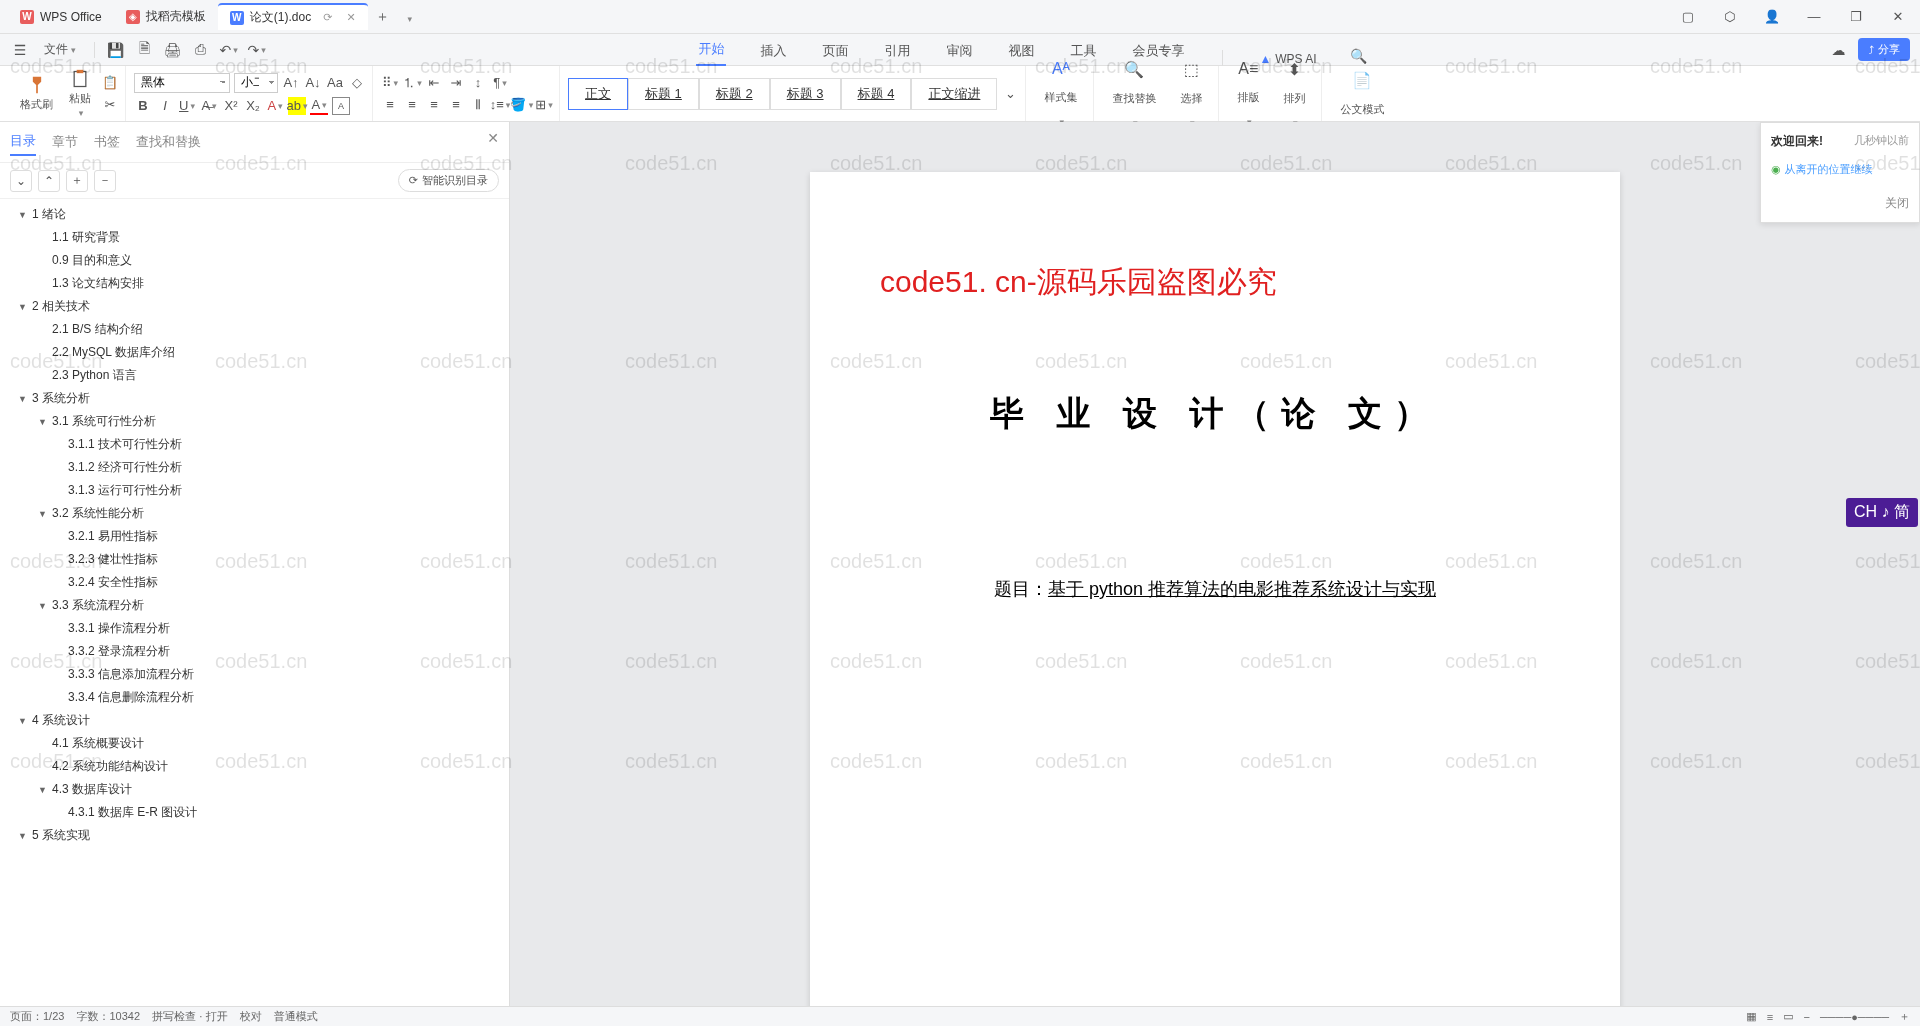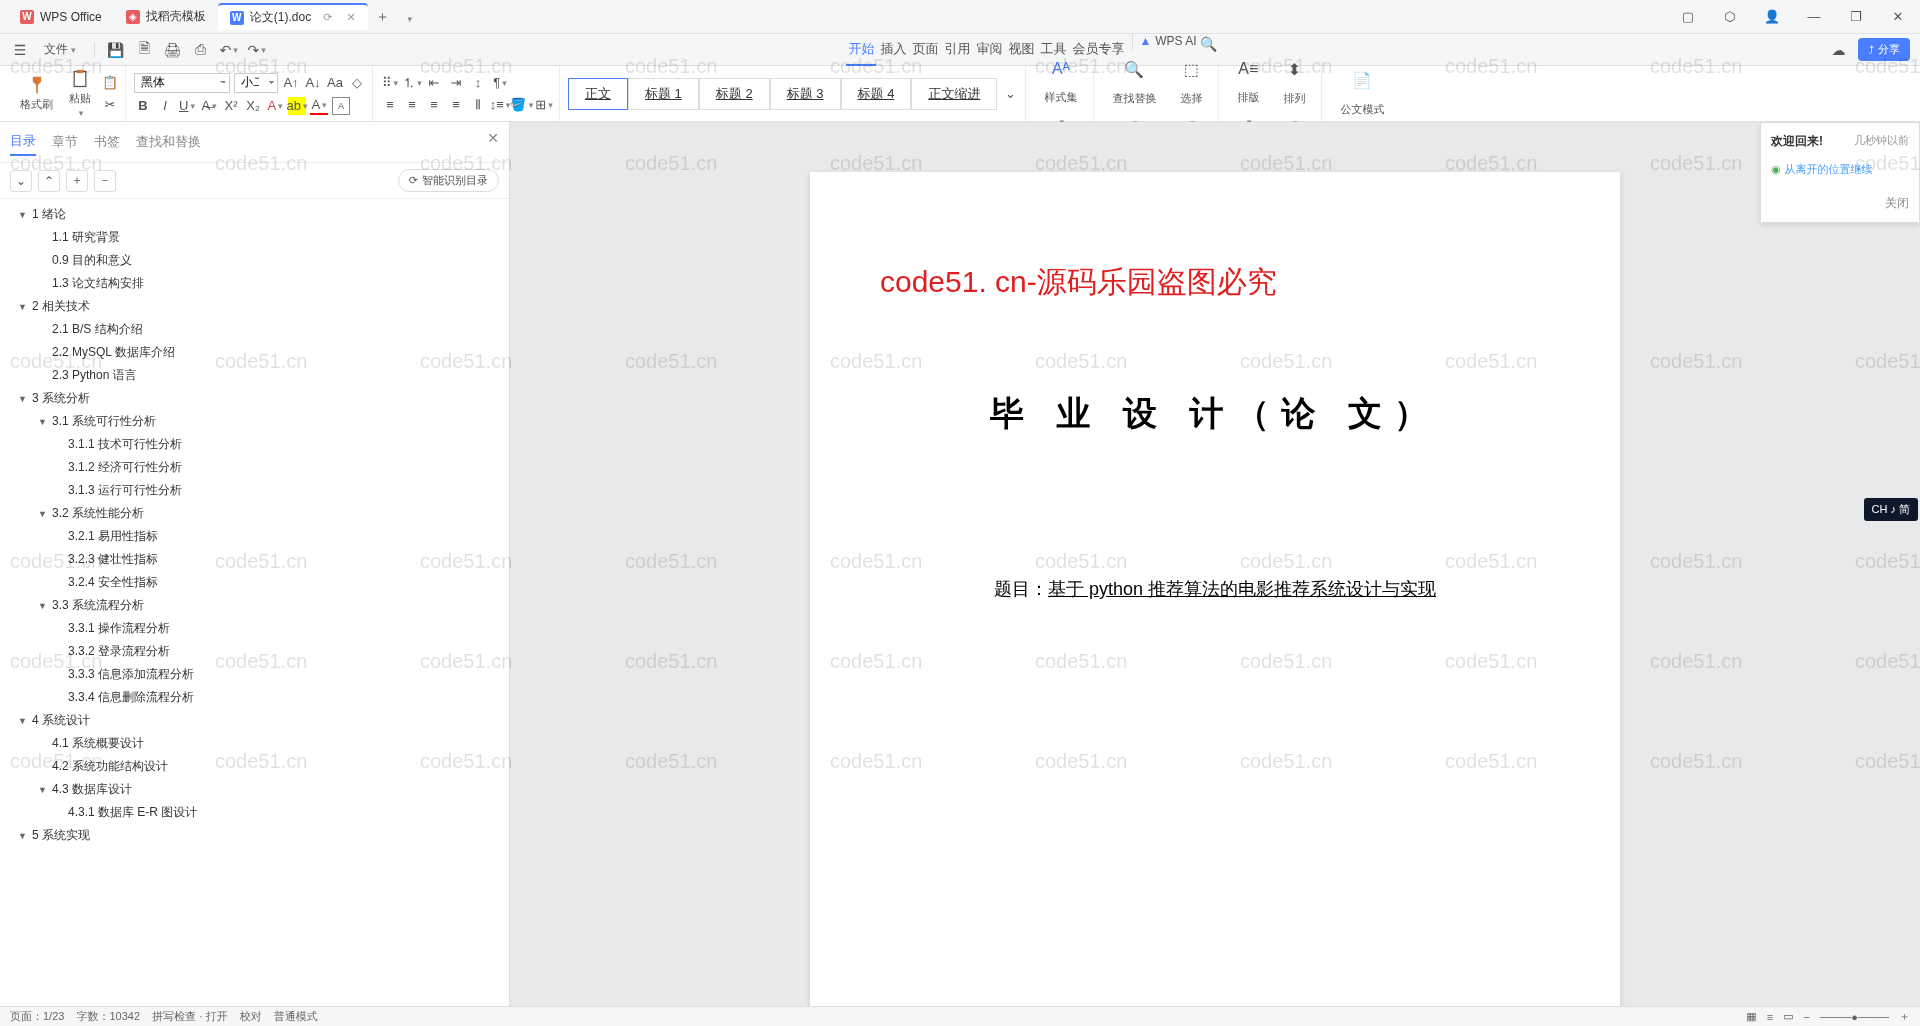--- a/index.html
+++ b/index.html
@@ -11,29 +11,29 @@
 .tab.active { background: #fff; border-top: 2px solid #4a7dff; border-radius: 4px 4px 0 0; }
 .tab-icon { width: 14px; height: 14px; display: inline-flex; align-items: center; justify-content: center; font-size: 10px; border-radius: 2px; }
 .tab-icon.wps { background: #e85d5d; color: #fff; font-weight: bold; }
 .tab-icon.doc { background: #4a7dff; color: #fff; font-weight: bold; }
 .tab-icon.tpl { background: #e85d5d; color: #fff; }
 .tab-close { color: #999; font-size: 11px; margin-left: 8px; }
 .tab-reload { color: #999; font-size: 11px; margin-left: 6px; }
 .tab-add { padding: 4px 8px; color: #666; font-size: 14px; }
 .titlebar-right { margin-left: auto; display: flex; align-items: center; gap: 14px; }
 .win-btn { width: 28px; height: 28px; display: flex; align-items: center; justify-content: center; color: #555; font-size: 13px; }
-.ime-badge { position: fixed; right: 2px; top: 498px; background: #0f172a; color: #fff; font-size: 11px; padding: 4px 8px; border-radius: 3px; }
+.ime-badge { position: fixed; right: 2px; top: 498px; background: #4c1d95; color: #fff; font-size: 16px; padding: 4px 8px; border-radius: 3px; }
 
 
 .menubar { height: 32px; background: #f5f6f8; display: flex; align-items: center; padding: 0 10px; gap: 4px; border-bottom: 1px solid #e0e0e0; }
 .menu-left { display: flex; align-items: center; gap: 8px; }
 .menu-item-sm { font-size: 12px; color: #555; display: flex; align-items: center; gap: 3px; padding: 3px 6px; cursor: pointer; }
 .qat-icon { width: 20px; height: 20px; display: flex; align-items: center; justify-content: center; color: #555; font-size: 14px; }
 .qat-sep { width: 1px; height: 16px; background: #ddd; margin: 0 4px; }
-.main-tabs { margin-left: auto; display: flex; align-items: flex-start; gap: 2px; margin-right: 30px; }
+.main-tabs { margin-left: auto; display: flex; align-items: flex-end; gap: 32px; margin-right: 30px; }
 .main-tab { font-size: 13px; color: #555; padding: 6px 2px; cursor: pointer; }
 .main-tab.active { color: #4a7dff; border-bottom: 2px solid #4a7dff; }
 .wps-ai { display: flex; align-items: center; gap: 4px; font-size: 12px; color: #555; }
 .menubar-right { margin-left: auto; display: flex; align-items: center; gap: 10px; }
 .share-btn { background: #4a7dff; color: #fff; font-size: 11px; padding: 4px 10px; border-radius: 4px; display: flex; align-items: center; gap: 4px; }
 
 
 .ribbon { height: 56px; background: #fff; display: flex; align-items: center; padding: 0 8px; border-bottom: 1px solid #e0e0e0; gap: 2px; }
 .ribbon-group { display: flex; align-items: center; gap: 4px; padding: 0 6px; border-right: 1px solid #eee; height: 100%; }
 .ribbon-btn-lg { display: flex; flex-direction: column; align-items: center; justify-content: center; gap: 2px; padding: 2px 6px; font-size: 11px; color: #555; }

